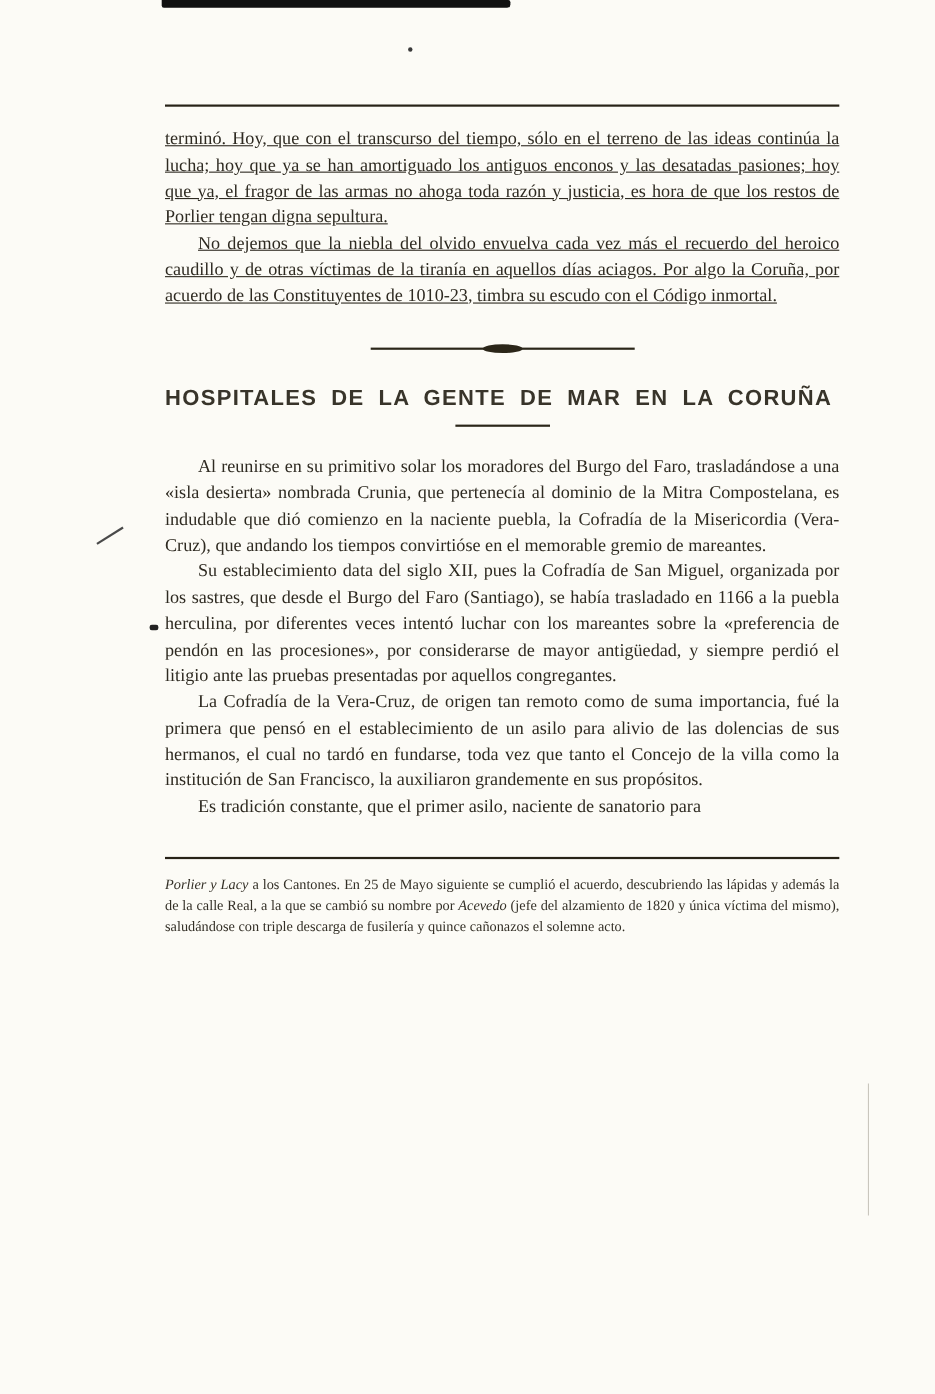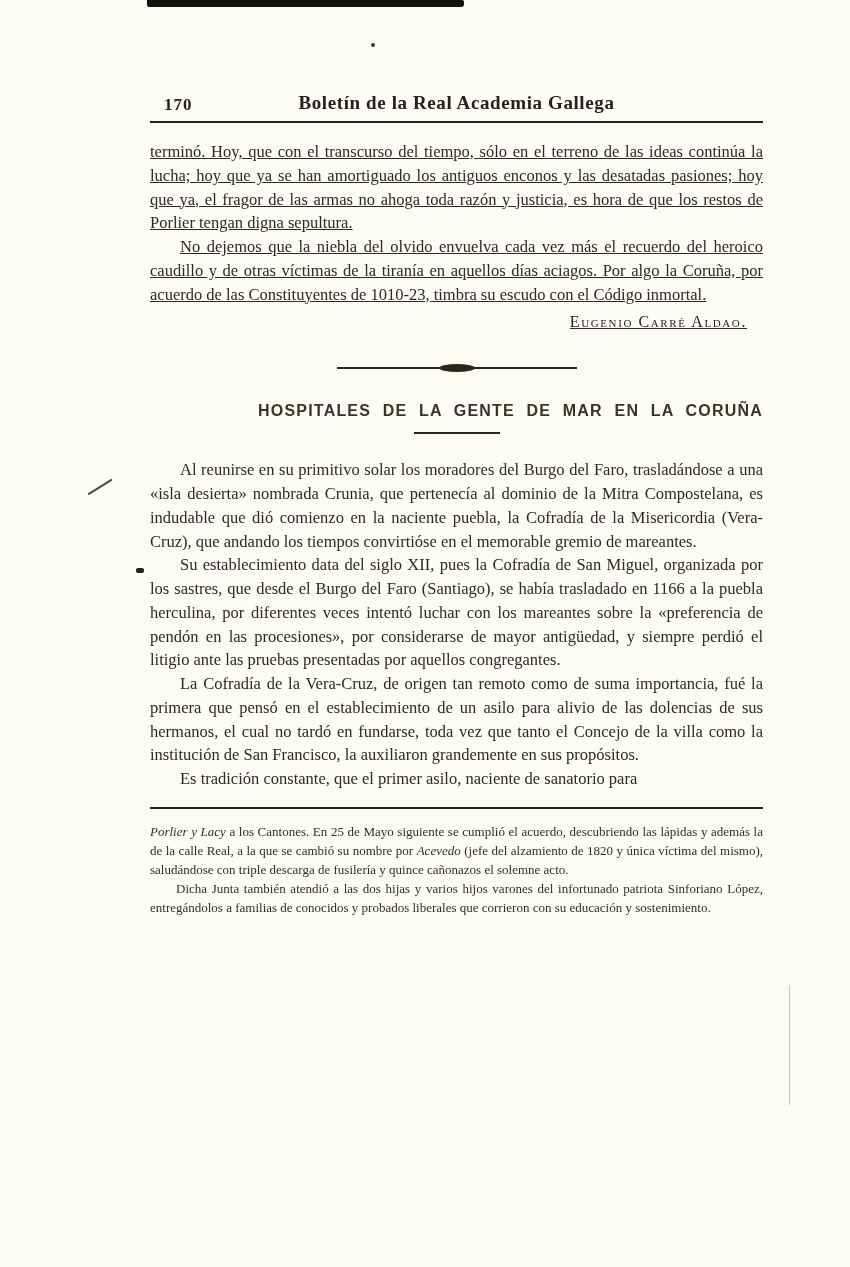--- a/index.html
+++ b/index.html
@@ -63,27 +63,27 @@
     width: 240px; margin: 33px auto 30px;
   }
   .divider-line { flex: 1; border-top: 2px solid #2b2619; }
   .divider-ornament {
     width: 36px; height: 8px; background: #2b2619;
     border-radius: 50%; margin: 0 -5px; z-index: 1;
   }
 
   .article-title {
     font-family: "Liberation Sans", sans-serif;
-    font-size: 16px; font-weight: 700;
+    font-size: 20px; font-weight: 700;
     letter-spacing: 1.2px; word-spacing: 6px;
-    text-align: right; margin: 0; color: #38342a;
+    text-align: left; margin: 0; color: #38342a;
   }
   .title-rule { width: 86px; border-top: 2px solid #2b2619; margin: 12px auto 24px; }
 
-  .footnotes { margin-top: 16px; }
+  .footnotes { margin-top: 34px; }
   .footnote-rule { border-top: 2.5px solid #272217; margin-bottom: 13px; }
   .fn-para {
     font-size: 13px; line-height: 1.47;
     text-align: justify; margin: 0; text-indent: 26px; color: #332f26;
   }
   .fn-para.no-indent { text-indent: 0; }
   .italic { font-style: italic; }
 </style>
 </head>
 <body>
@@ -91,47 +91,41 @@
 <div class="page">
 
   <div class="artifact top-bar"></div>
   <div class="artifact ink-dot"></div>
   <div class="artifact slash"></div>
   <div class="artifact edge-tick"></div>
   <div class="artifact edge-line"></div>
 
   <div class="content">
 
-    <header class="running-header">
-      <span class="page-number">170</span>
-      <span class="header-title">Boletín de la Real Academia Gallega</span>
-    </header>
     <div class="header-rule"></div>
 
     <section class="article-end">
       <p class="para no-indent">terminó. Hoy, que con el transcurso del tiempo, sólo en el terreno de las ideas continúa la lucha; hoy que ya se han amortiguado los antiguos enconos y las desatadas pasiones; hoy que ya, el fragor de las armas no ahoga toda razón y justicia, es hora de que los restos de Porlier tengan digna sepultura.</p>
       <p class="para">No dejemos que la niebla del olvido envuelva cada vez más el recuerdo del heroico caudillo y de otras víctimas de la tiranía en aquellos días aciagos. Por algo la Coruña, por acuerdo de las Constituyentes de 1010-23, timbra su escudo con el Código inmortal.</p>
-      <p class="signature">Eugenio Carré Aldao.</p>
     </section>
 
     <div class="divider">
       <span class="divider-line"></span>
       <span class="divider-ornament"></span>
       <span class="divider-line"></span>
     </div>
 
     <section class="article">
       <h1 class="article-title">HOSPITALES DE LA GENTE DE MAR EN LA CORUÑA</h1>
       <div class="title-rule"></div>
       <p class="para">Al reunirse en su primitivo solar los moradores del Burgo del Faro, trasladándose a una «isla desierta» nombrada Crunia, que pertenecía al dominio de la Mitra Compostelana, es indudable que dió comienzo en la naciente puebla, la Cofradía de la Misericordia (Vera-Cruz), que andando los tiempos convirtióse en el memorable gremio de mareantes.</p>
       <p class="para">Su establecimiento data del siglo XII, pues la Cofradía de San Miguel, organizada por los sastres, que desde el Burgo del Faro (Santiago), se había trasladado en 1166 a la puebla herculina, por diferentes veces intentó luchar con los mareantes sobre la «preferencia de pendón en las procesiones», por considerarse de mayor antigüedad, y siempre perdió el litigio ante las pruebas presentadas por aquellos congregantes.</p>
       <p class="para">La Cofradía de la Vera-Cruz, de origen tan remoto como de suma importancia, fué la primera que pensó en el establecimiento de un asilo para alivio de las dolencias de sus hermanos, el cual no tardó en fundarse, toda vez que tanto el Concejo de la villa como la institución de San Francisco, la auxiliaron grandemente en sus propósitos.</p>
       <p class="para">Es tradición constante, que el primer asilo, naciente de sanatorio para</p>
     </section>
 
     <footer class="footnotes">
       <div class="footnote-rule"></div>
       <p class="fn-para no-indent"><span class="italic">Porlier y Lacy</span><span> a los Cantones. En 25 de Mayo siguiente se cumplió el acuerdo, descubriendo las lápidas y además la de la calle Real, a la que se cambió su nombre por </span><span class="italic">Acevedo</span><span> (jefe del alzamiento de 1820 y única víctima del mismo), saludándose con triple descarga de fusilería y quince cañonazos el solemne acto.</span></p>
-      <p class="fn-para">Dicha Junta también atendió a las dos hijas y varios hijos varones del infortunado patriota Sinforiano López, entregándolos a familias de conocidos y probados liberales que corrieron con su educación y sostenimiento.</p>
     </footer>
 
   </div>
 </div>
 
 </body></html>

